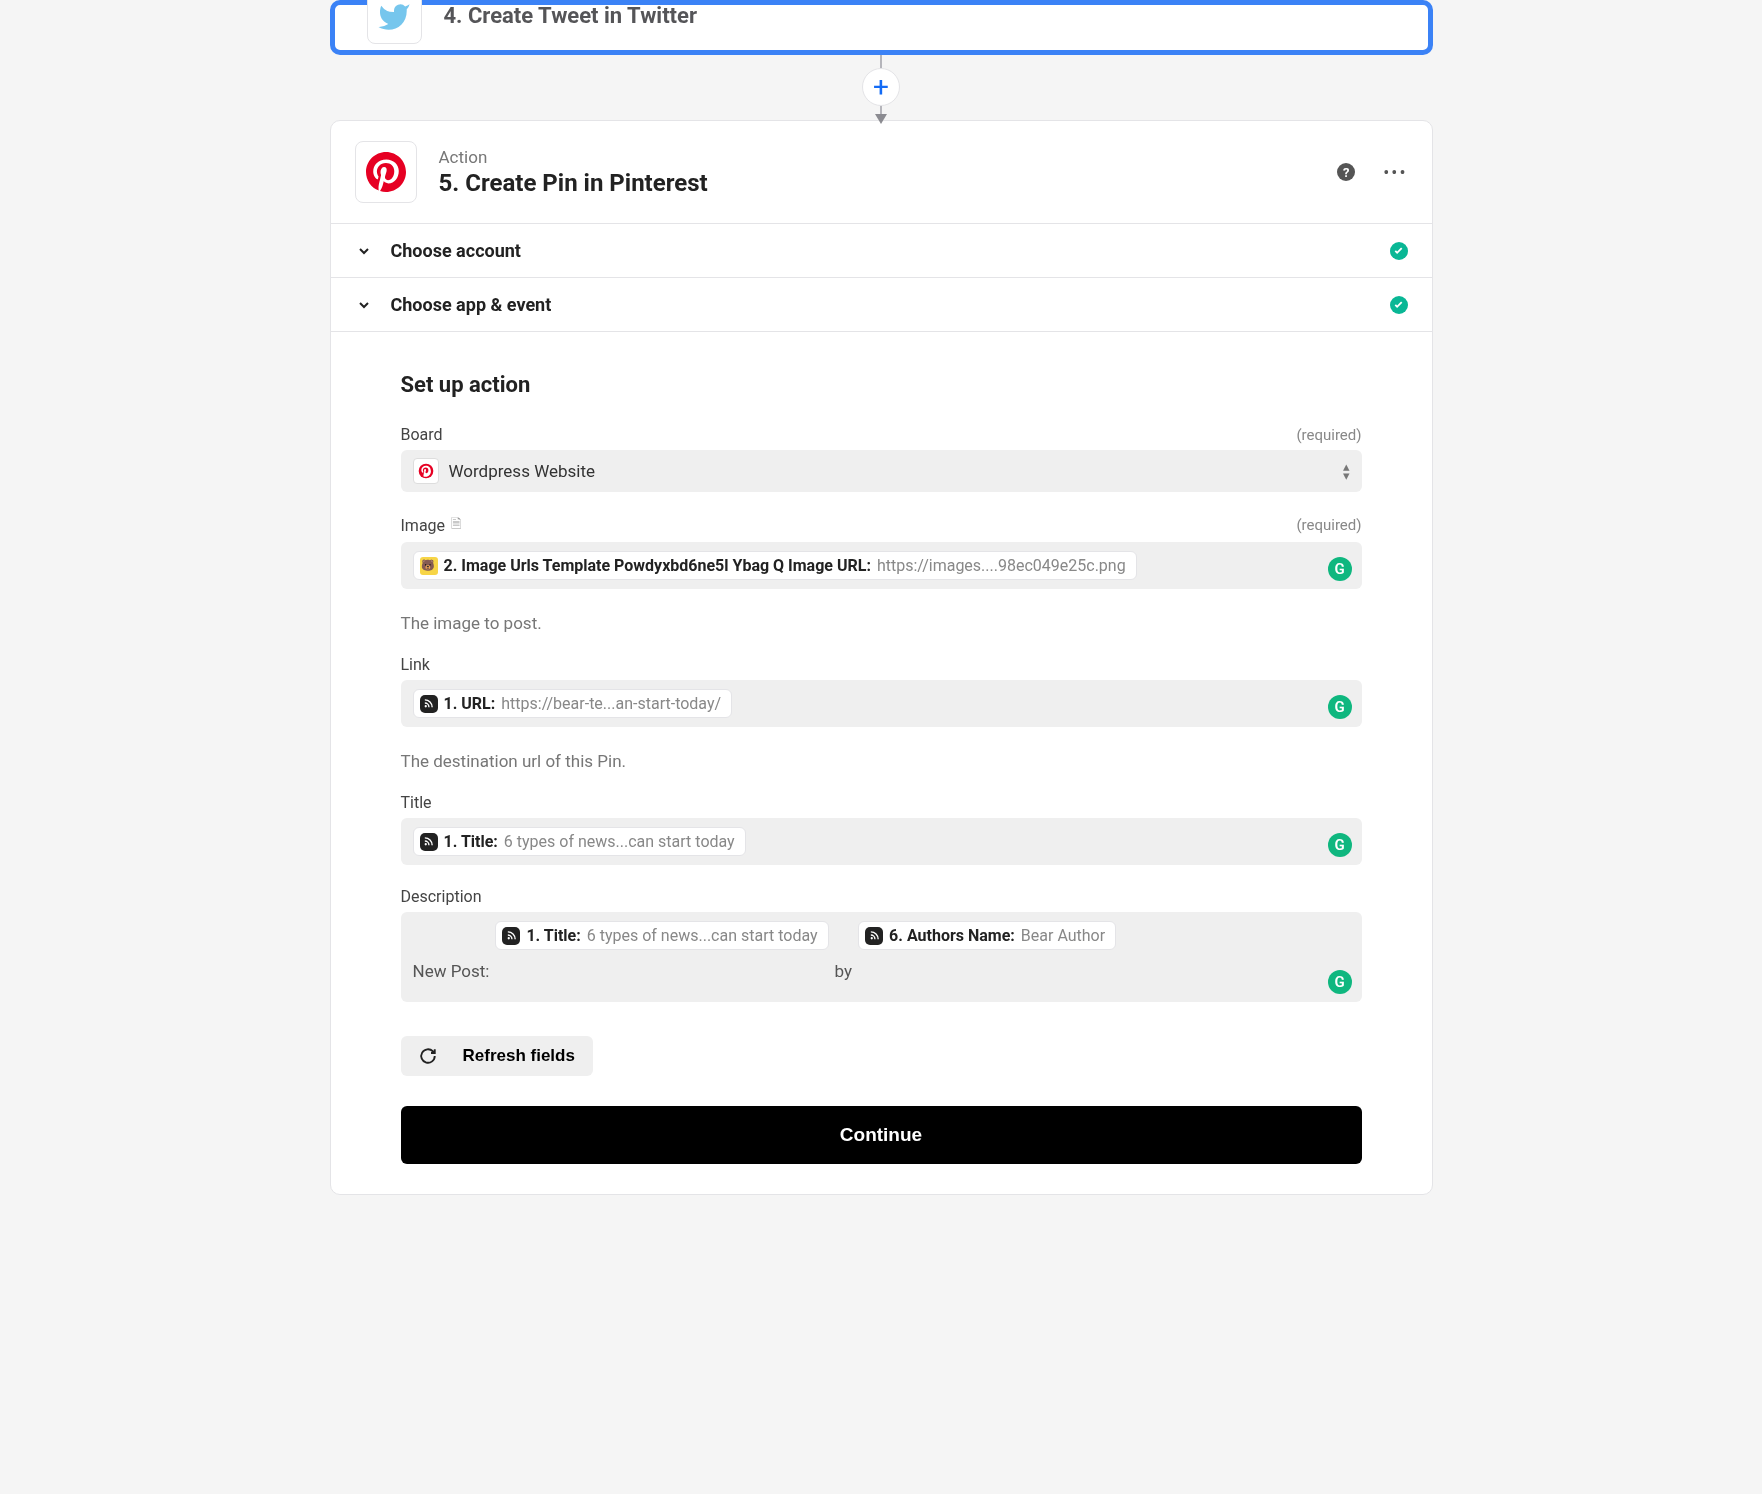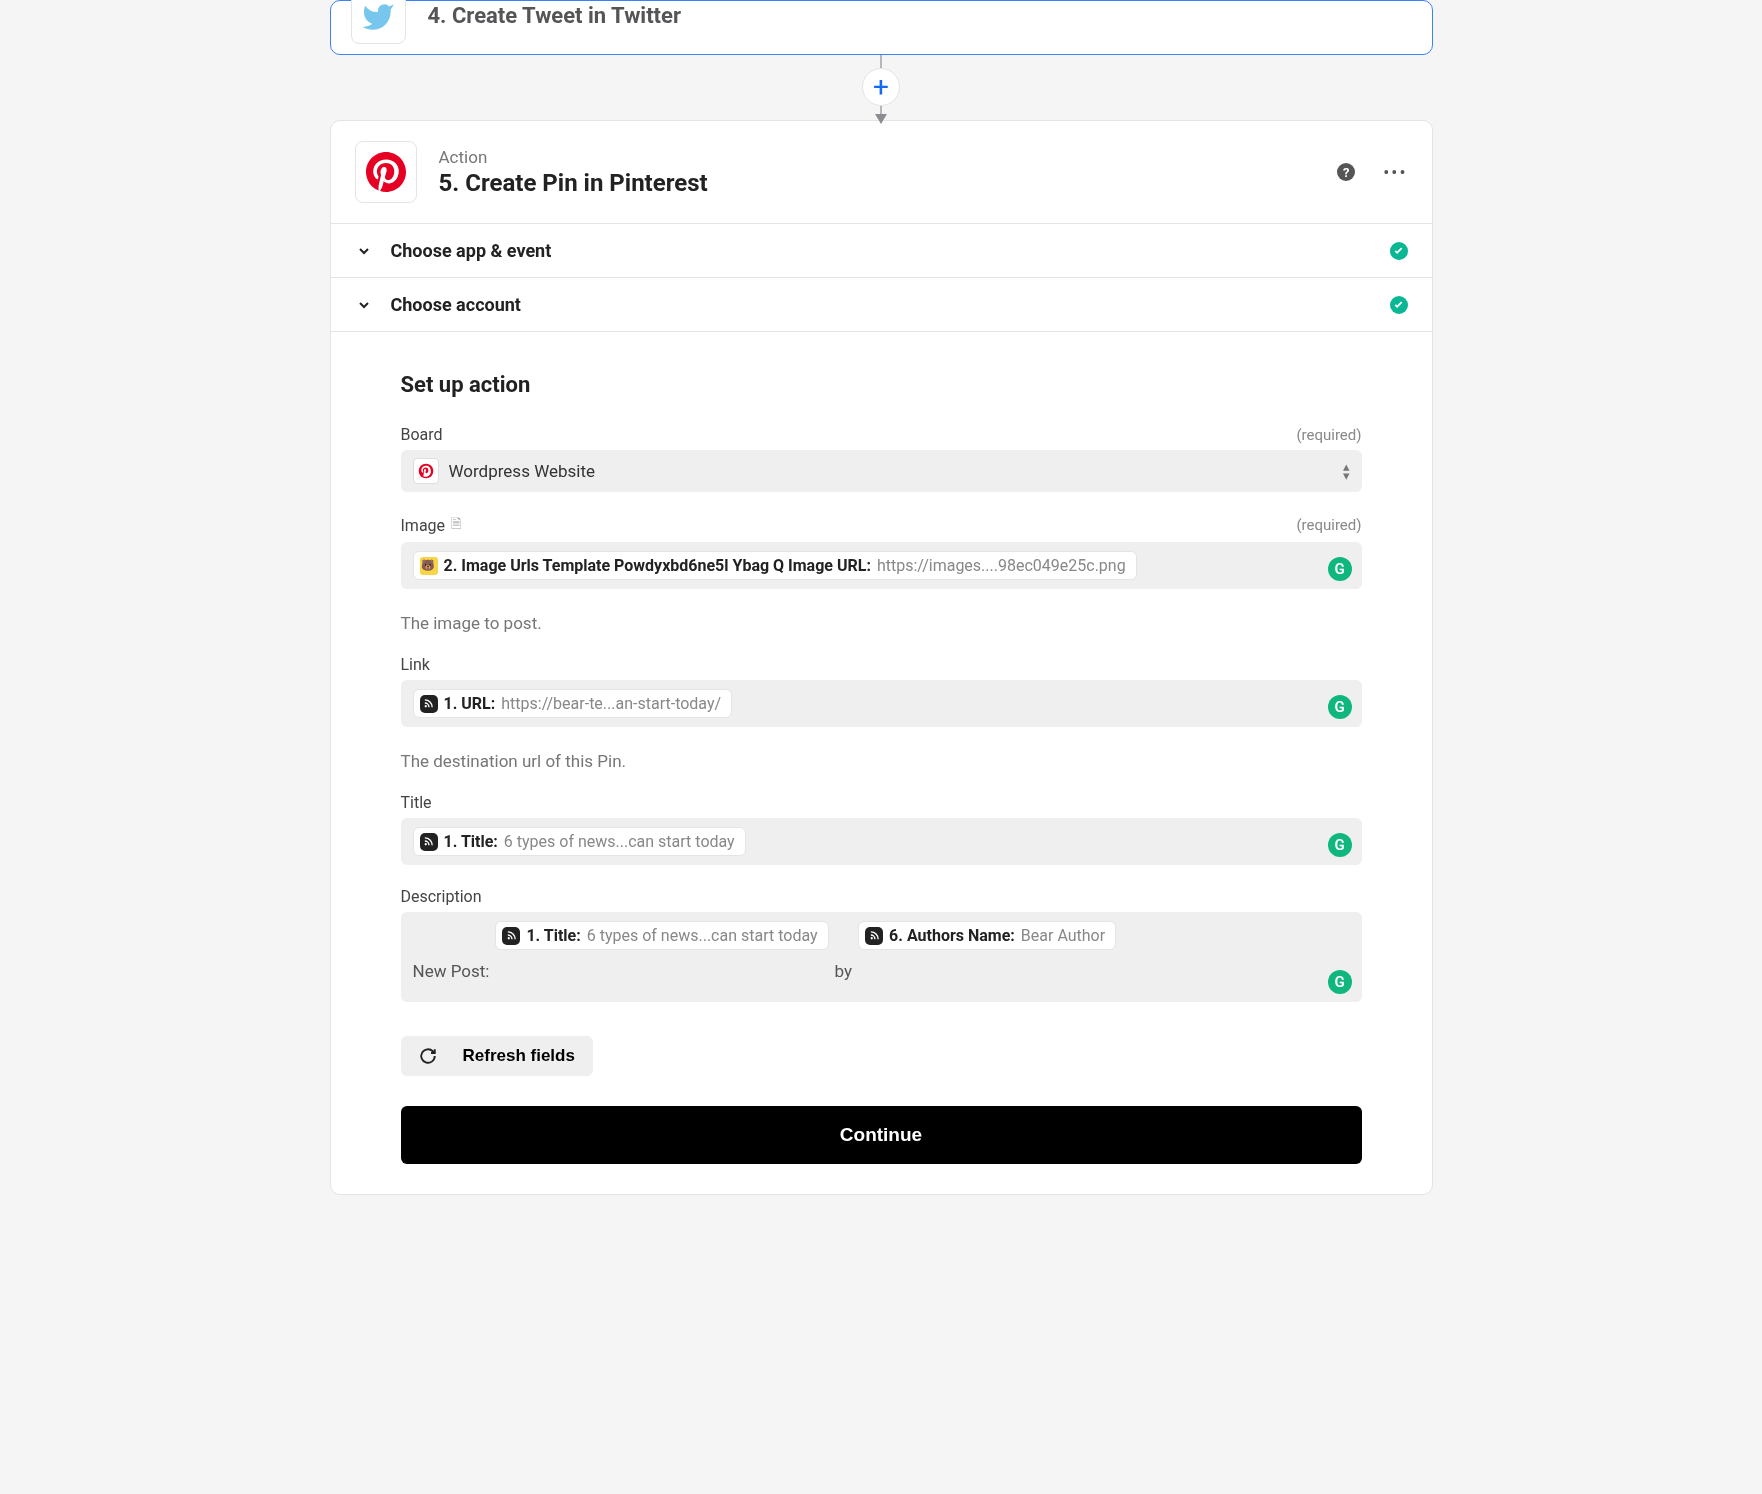--- a/index.html
+++ b/index.html
@@ -12,23 +12,23 @@
       background: #f5f5f5;
       padding: 0;
     }
     .page-wrapper {
       width: 1207px;
       margin: 0 auto;
       padding: 0;
     }
     .step-card-compact {
       background: #fff;
-      border: 1px solid #3b82f6;
+      border: 5px solid #3b82f6;
       border-radius: 10px;
-      padding: 0 20px;
+      padding: 0 32px;
       height: 55px;
       display: flex;
       align-items: center;
       margin-bottom: 0;
       position: relative;
     }
     .step-card-compact .app-icon-box {
       width: 55px;
       height: 55px;
       border: 1px solid #e4e4e7;
@@ -386,35 +386,35 @@
         <div class="more-icon">•••</div>
       </div>
     </div>
 
     <div class="section-row">
       <div class="chevron">
         <svg width="16" height="16" viewBox="0 0 24 24">
             <path fill="none" stroke="#222" stroke-width="3" d="M6 9l6 6 6-6"></path>
           </svg>
       </div>
-      <div class="section-title">Choose app &amp; event</div>
+      <div class="section-title">Choose account</div>
       <div class="check-badge">
         <svg width="11" height="11" viewBox="0 0 24 24">
             <path fill="none" stroke="#fff" stroke-width="4" d="M5 13l4 4L19 7"></path>
           </svg>
       </div>
     </div>
 
     <div class="section-row">
       <div class="chevron">
         <svg width="16" height="16" viewBox="0 0 24 24">
             <path fill="none" stroke="#222" stroke-width="3" d="M6 9l6 6 6-6"></path>
           </svg>
       </div>
-      <div class="section-title">Choose account</div>
+      <div class="section-title">Choose app &amp; event</div>
       <div class="check-badge">
         <svg width="11" height="11" viewBox="0 0 24 24">
             <path fill="none" stroke="#fff" stroke-width="4" d="M5 13l4 4L19 7"></path>
           </svg>
       </div>
     </div>
 
     <div class="content-body">
       <div class="setup-title">Set up action</div>
 

